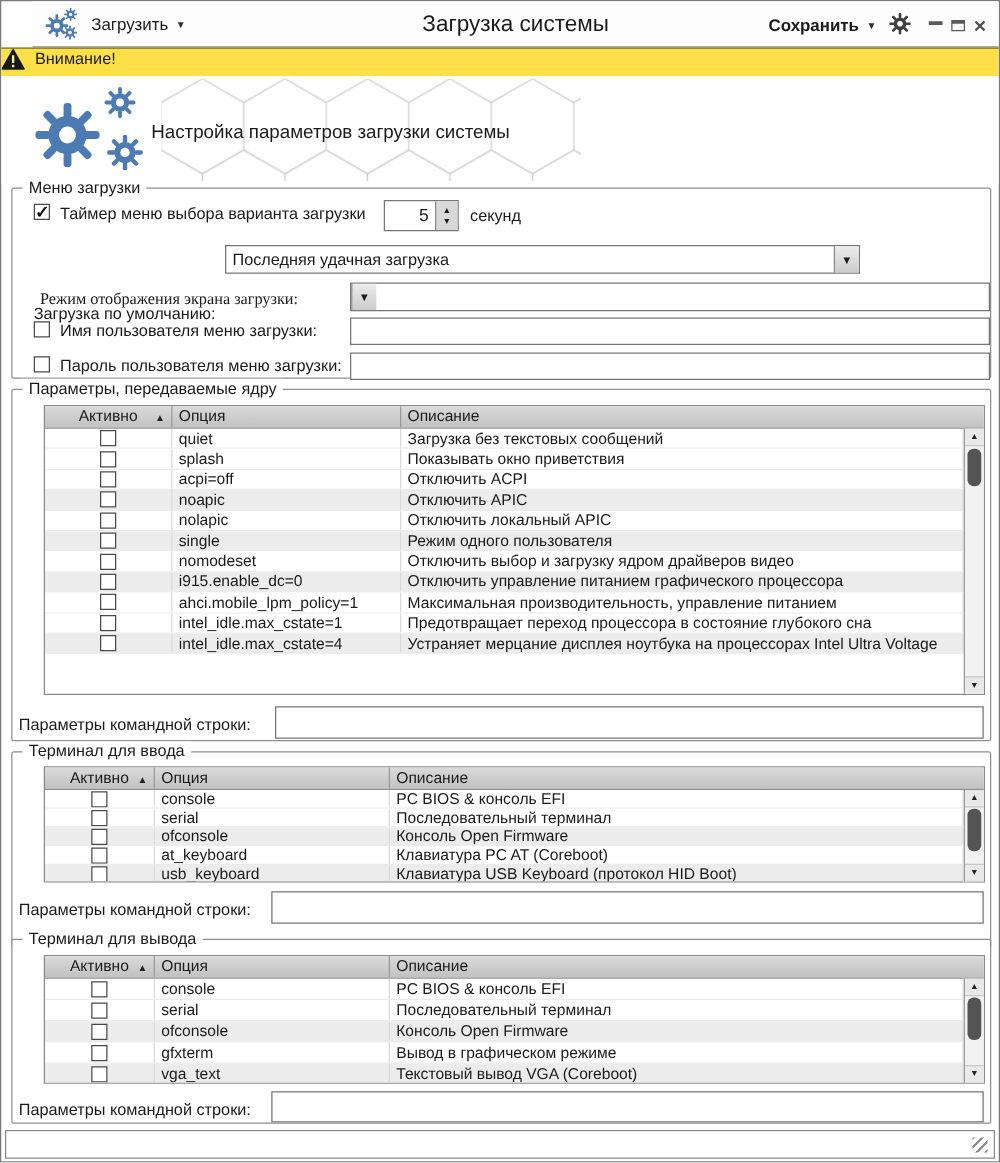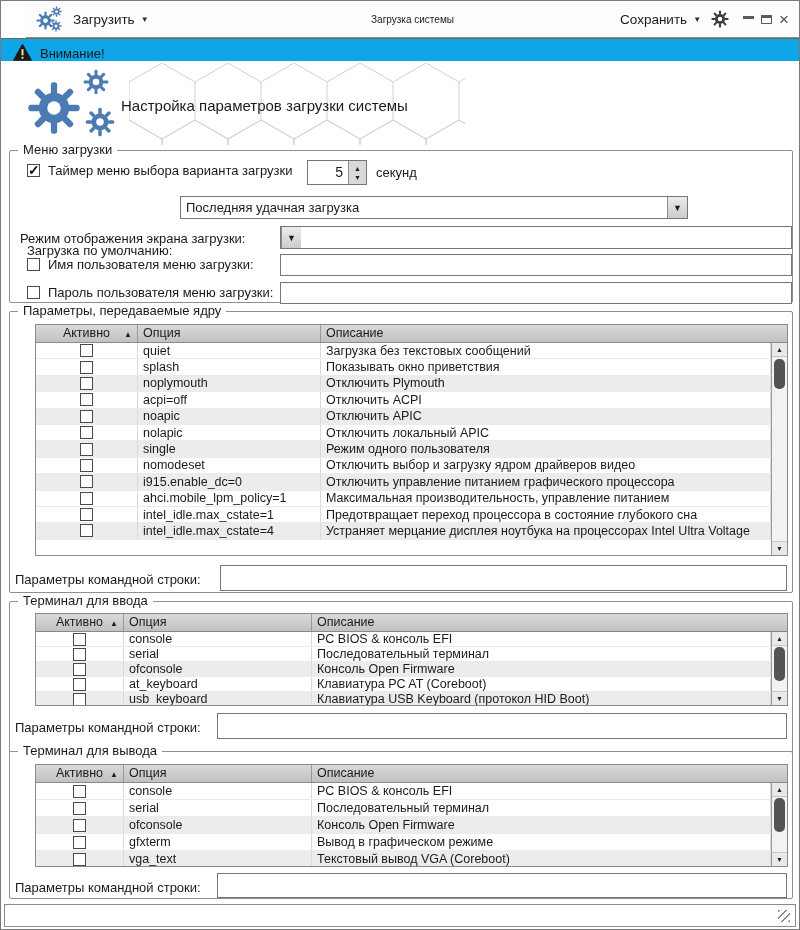--- a/index.html
+++ b/index.html
@@ -5,50 +5,50 @@
   html,body{margin:0;padding:0;background:#e8e8e8;}
   .window{
     position:relative;width:800px;height:930px;box-sizing:border-box;
     border:1px solid #7a7a7a;background:#ffffff;overflow:hidden;
     font-family:"Liberation Sans",sans-serif;color:#1a1a1a;
   }
   
   .toolbar{position:absolute;left:0;top:0;right:0;height:36px;background:#fdfdfd;
     border-bottom:1px solid #8c8c8c;display:flex;align-items:center;margin-left:25px;}
   .tb-left{display:flex;align-items:center;gap:10px;margin-left:10px;}
-  .tb-title{position:absolute;left:50%;transform:translateX(-50%);font-size:10px;}
-  .tb-right{position:absolute;right:10px;display:flex;align-items:center;gap:10px;}
+  .tb-title{position:absolute;left:50%;transform:translateX(-50%);font-size:18px;}
+  .tb-right{position:absolute;right:10px;display:flex;align-items:flex-end;gap:10px;font-weight:bold;}
   .menu-btn{display:flex;align-items:center;gap:6px;font-size:13.5px;cursor:default;}
   .caret{font-size:8px;color:#2e2e2e;}
   .logo{position:relative;width:27px;height:27px;}
   .logo-lg{position:absolute;left:0;top:5px;}
   .logo-s1{position:absolute;left:15px;top:0;}
   .logo-s2{position:absolute;left:14px;top:14px;}
   .winbtns{display:flex;align-items:flex-start;gap:7px;margin-left:4px;}
   .min-glyph{display:block;width:11px;height:3px;background:#5a5a5a;margin-top:4px;}
   .max-glyph{display:block;width:11px;height:9px;box-sizing:border-box;
     border:1px solid #5a5a5a;border-top:3px solid #5a5a5a;margin-top:3px;}
   .close-glyph{font-size:17px;line-height:15px;color:#4f4f4f;}
   
-  .warnbar{position:absolute;left:0;top:37px;right:0;height:22px;background:#0ea5e9;
-    border-top:1px solid #6b6b3f;display:flex;align-items:flex-end;gap:8px;padding-left:12px;font-size:13px;}
+  .warnbar{position:absolute;left:0;top:37px;right:0;height:22px;background:#fde047;
+    border-top:1px solid #6b6b3f;display:flex;align-items:flex-start;gap:8px;padding-left:0;font-size:13px;}
   
   .app-header{position:absolute;left:0;top:60px;right:0;height:86px;background:#fff;}
   .hexes{position:absolute;left:128px;top:2px;}
   .big-logo{position:relative;margin-left:26px;margin-top:8px;width:120px;height:72px;z-index:2;}
   .bl-lg{position:absolute;left:0;top:12px;}
   .bl-s1{position:absolute;left:56px;top:0;}
   .bl-s2{position:absolute;left:58px;top:38px;}
   .app-title{position:absolute;left:120px;top:36px;font-size:15px;z-index:2;}
   
   .group{position:absolute;left:8px;width:784px;box-sizing:border-box;
     border:1px solid #8f8f8f;border-radius:2px;background:#fff;}
   .group-legend{position:absolute;top:-9px;left:8px;background:#fff;padding:0 5px;font-size:13px;}
   .lbl{font-size:13px;position:absolute;white-space:nowrap;}
-  .chkrow{position:absolute;display:flex;align-items:center;gap:8px;font-size:13px;white-space:nowrap;}
+  .chkrow{position:absolute;display:flex;gap:8px;font-size:13px;white-space:nowrap;}
   .checkbox{width:13px;height:13px;box-sizing:border-box;border:1px solid #4a4a4a;
     background:#fff;display:inline-block;position:relative;flex:none;}
   .checkbox.checked::after{content:"\2713";position:absolute;left:0px;top:-3px;
     font-size:14px;font-weight:bold;color:#111;}
   .textinput{position:absolute;box-sizing:border-box;border:1px solid #767676;background:#fff;
     font-family:"Liberation Sans",sans-serif;font-size:13px;padding:0 5px;outline:none;}
   
   .spinbox{position:absolute;box-sizing:border-box;border:1px solid #767676;background:#fff;
     display:flex;align-items:stretch;}
   .spin-val{flex:1;text-align:right;font-size:14px;line-height:23px;padding-right:5px;}
@@ -209,21 +209,21 @@
         </span>
     </div>
     <span class="lbl" style="left:366px;top:14px;">секунд</span>
 
     <span class="lbl" style="left:17px;top:50px;margin-top:42px;">Загрузка по умолчанию:</span>
     <div class="combo" style="left:170px;top:45px;width:508px;height:23px;">
       <span class="combo-val">Последняя удачная загрузка</span>
       <span class="combo-btn">▼</span>
     </div>
 
-    <span class="lbl" style="left:10px;top:80px;">Режим отображения экрана загрузки:</span>
+    <span class="lbl" style="left:22px;top:80px;font-family:Liberation Serif, serif;">Режим отображения экрана загрузки:</span>
     <div class="combo" style="left:270px;top:75px;width:512px;height:23px;">
       <span class="combo-btn">▼</span>
     </div>
 
     <div class="chkrow" style="left:17px;top:106px;">
       <span class="checkbox"></span>
       <span>Имя пользователя меню загрузки:</span>
     </div>
     <input class="textinput" style="left: 270px; top: 103px; width: 512px; height: 22px;" value="">
 
@@ -257,27 +257,20 @@
           </div>
 
           <div class="t-row">
             <div class="td c1">
               <span class="checkbox"></span>
             </div>
             <div class="td c2">splash</div>
             <div class="td c3">Показывать окно приветствия</div>
           </div>
 
-          <div class="t-row alt">
-            <div class="td c1">
-              <span class="checkbox"></span>
-            </div>
-            <div class="td c2">noplymouth</div>
-            <div class="td c3">Отключить Plymouth</div>
-          </div>
 
           <div class="t-row">
             <div class="td c1">
               <span class="checkbox"></span>
             </div>
             <div class="td c2">acpi=off</div>
             <div class="td c3">Отключить ACPI</div>
           </div>
 
           <div class="t-row alt">

